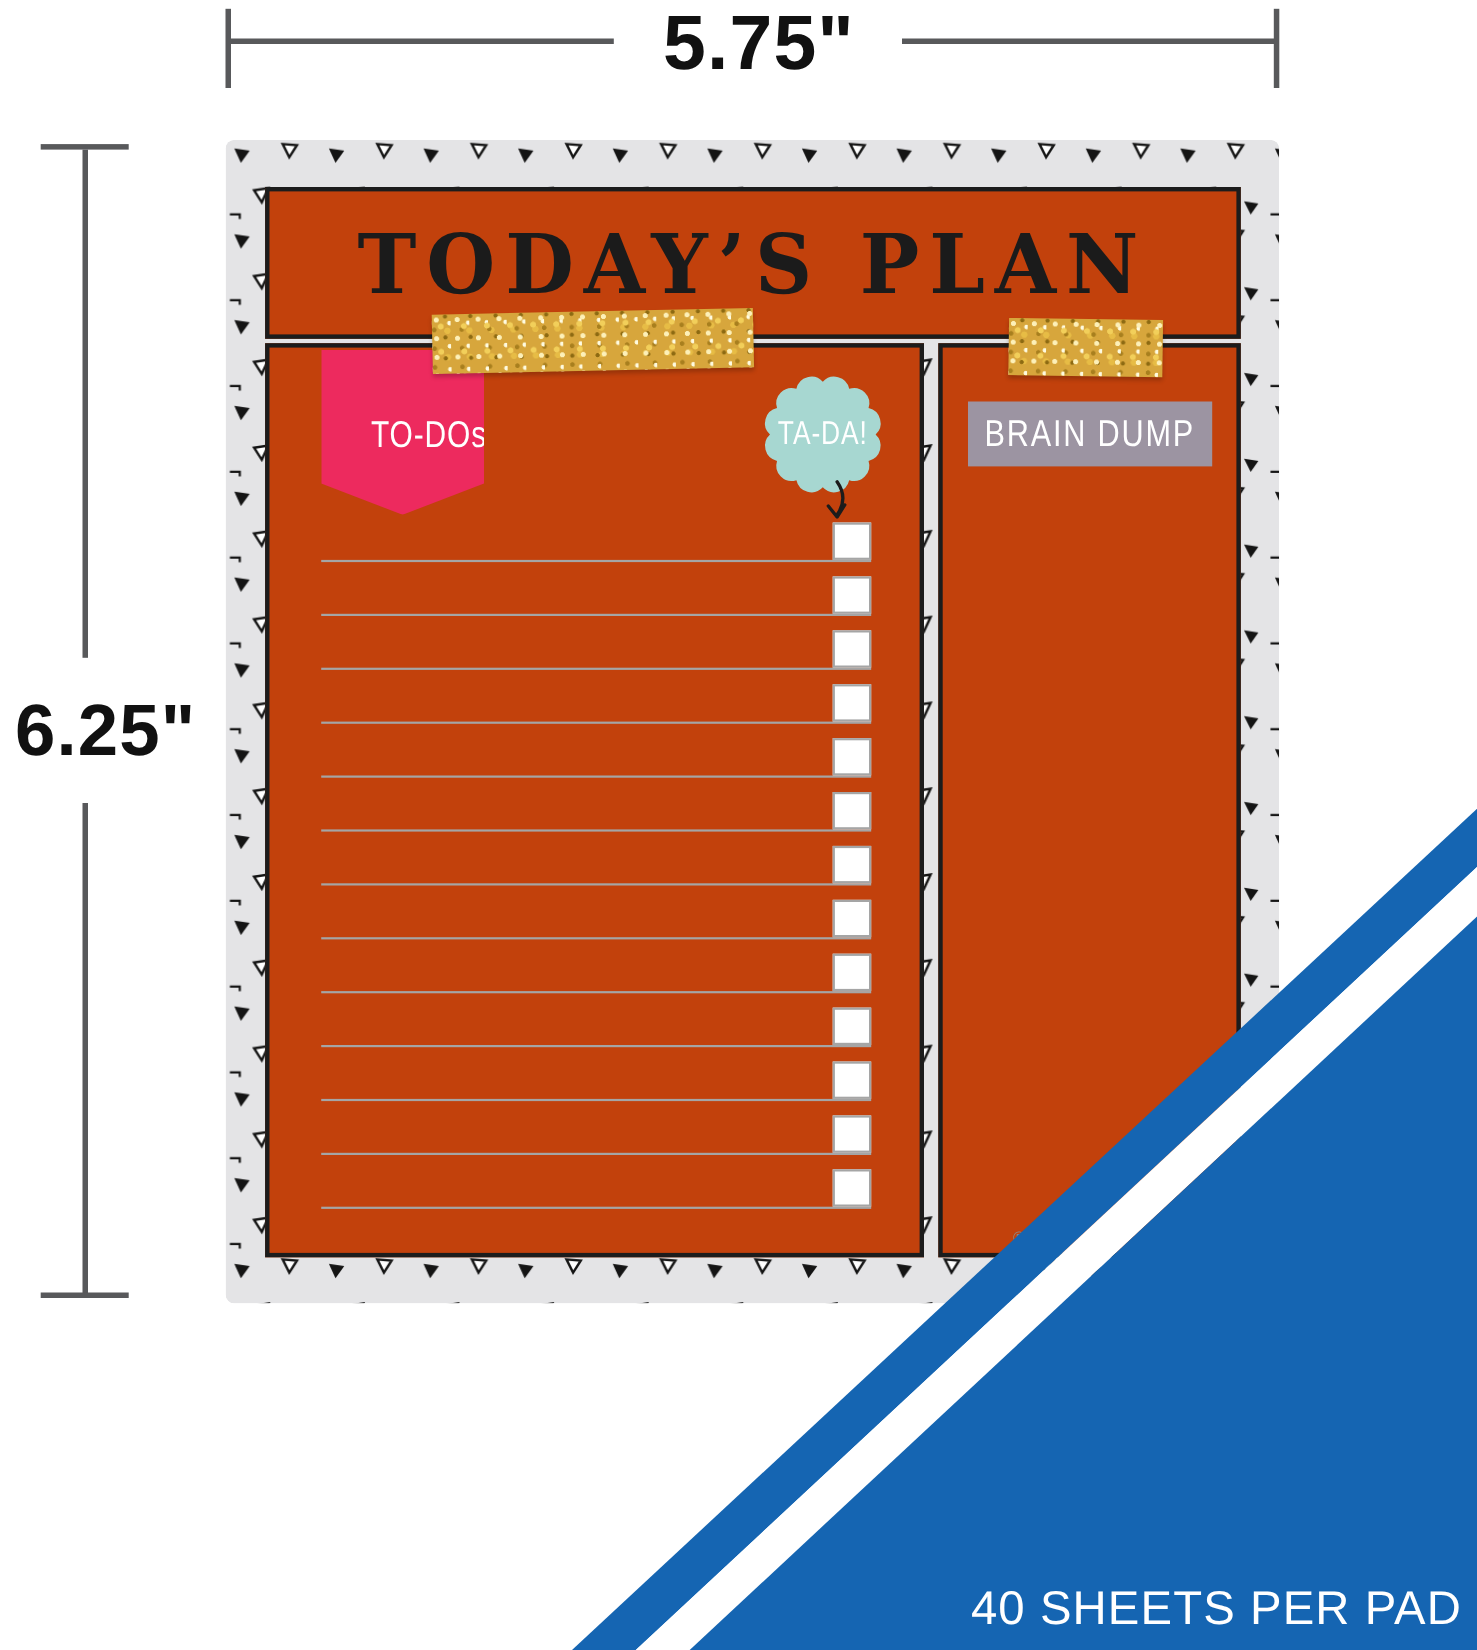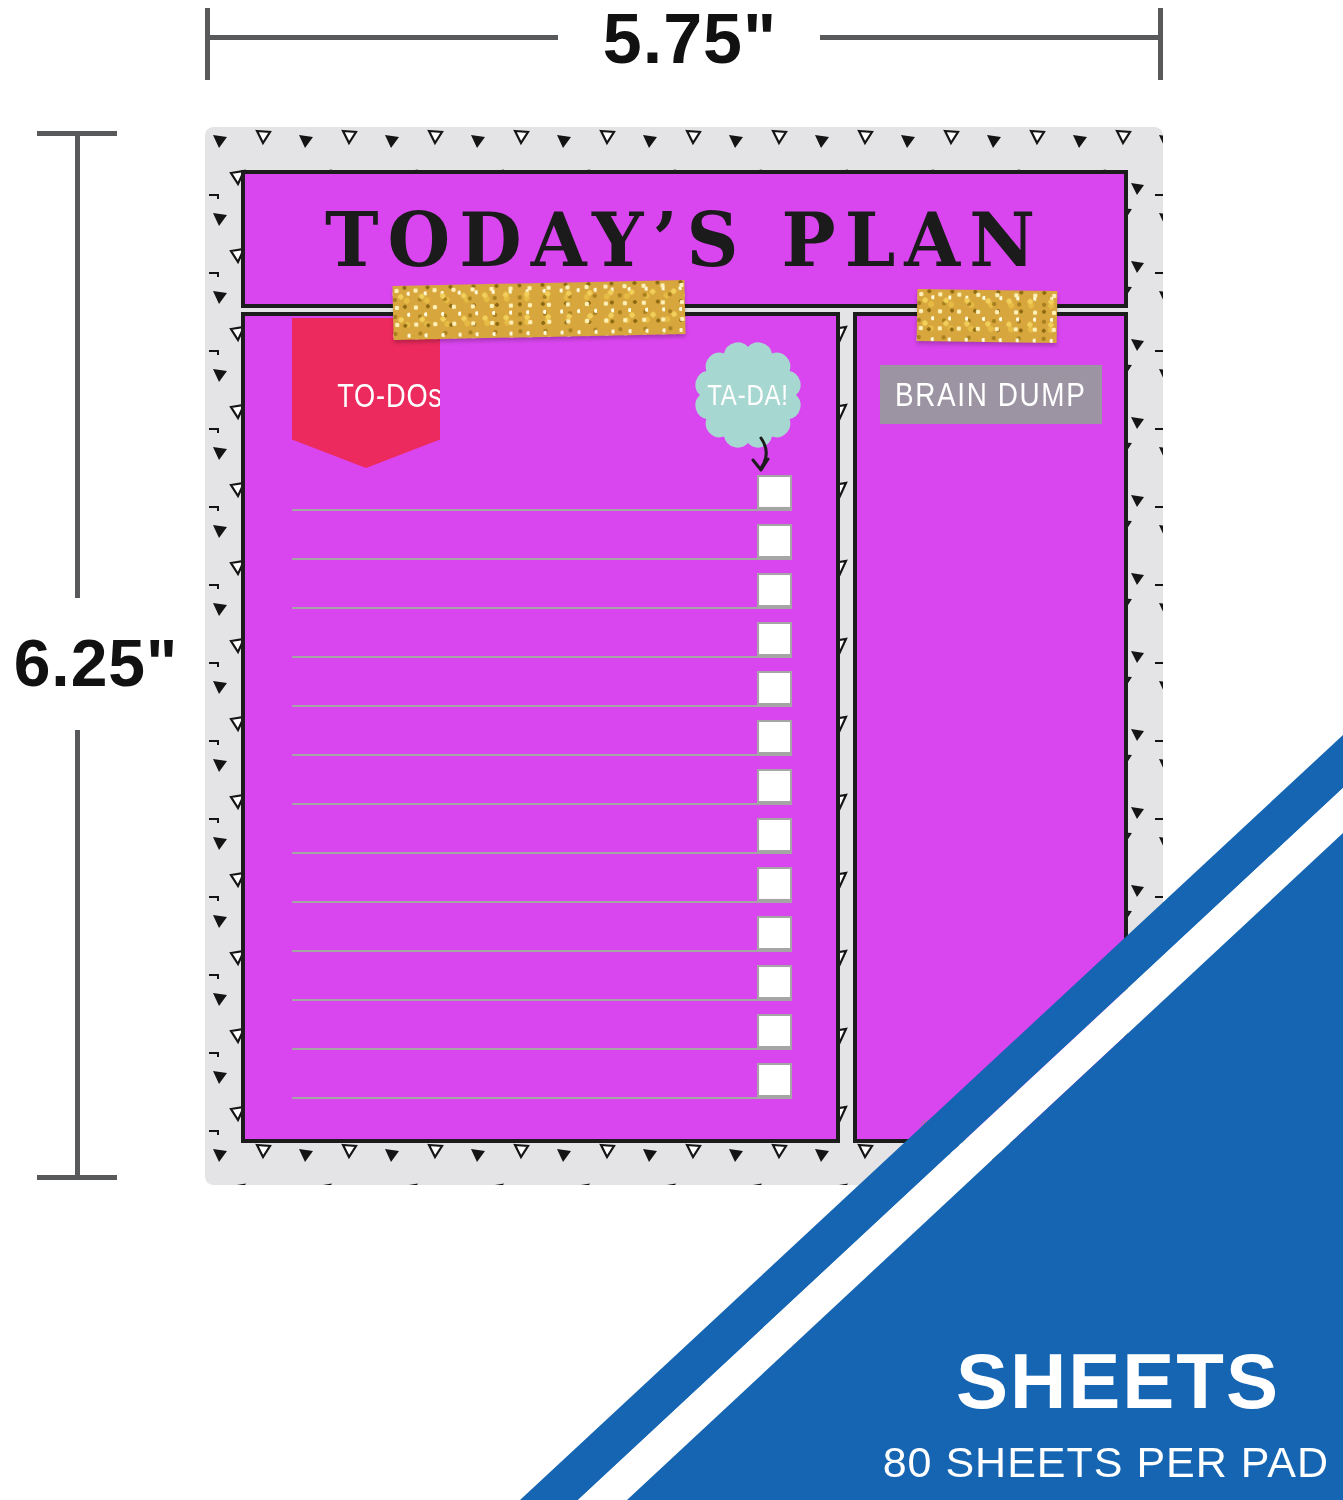--- a/index.html
+++ b/index.html
@@ -8,21 +8,21 @@
 
   
   .dim{position:absolute;background:var(--dimline);}
   .dim-label{position:absolute;color:#111;font-weight:bold;text-align:center;line-height:1;}
   #dim-w-label{left:555px;top:4px;width:270px;font-size:70px;letter-spacing:1px;}
   #dim-h-label{left:0px;top:630px;width:192px;font-size:66px;letter-spacing:1px;}
 
   
   .pad{position:absolute;left:205px;top:127px;width:958px;height:1058px;border-radius:8px;overflow:hidden;}
   .pad svg.bg{position:absolute;left:0;top:0;}
-  .box{position:absolute;background:#d946ef;border:4px solid #1c1c1c;box-sizing:border-box;}
+  .box{position:absolute;background:#c2410c;border:4px solid #1c1c1c;box-sizing:border-box;}
   #header-box{left:36px;top:43px;width:887px;height:138px;display:flex;align-items:center;justify-content:center;}
   #header-title{font-family:"DejaVu Serif","Liberation Serif",serif;font-weight:bold;font-size:72px;
                 letter-spacing:9px;color:#1b1b1b;white-space:nowrap;transform:scaleY(1.04);}
   #todo-box{left:36px;top:185px;width:599px;height:831px;}
   #brain-box{left:648px;top:185px;width:275px;height:831px;}
 
   .banner{position:absolute;left:87px;top:191px;width:100px;height:150px;background:var(--pink);
           clip-path:polygon(0 0,100% 0,100% 81%,50% 100%,0 81%);display:flex;justify-content:center;padding-left:48px;}
   .banner span{margin-top:58px;color:#fff;font-size:34px;transform:scaleX(.8);letter-spacing:1px;white-space:nowrap;}
 
@@ -172,16 +172,15 @@
     </div>
 
     <div id="reg-mark">®</div>
   </div>
 
   <svg id="corner-svg" width="1343" height="1500" viewBox="0 0 1343 1500">
     <polygon points="520,1500 1343,735 1343,788 578,1500" fill="var(--blue)"></polygon>
     <polygon points="578,1500 1343,788 1343,833 627,1500" fill="#ffffff"></polygon>
     <polygon points="627,1500 1343,833 1343,1500" fill="var(--blue)"></polygon>
   </svg>
-  <div class="corner-text" id="sheets-unit">SHEETS</div>
-  <div class="corner-text" id="sheets-detail">80 SHEETS PER PAD</div>
+  <div class="corner-text" id="sheets-detail">40 SHEETS PER PAD</div>
 
 </div>
 
 </body></html>

